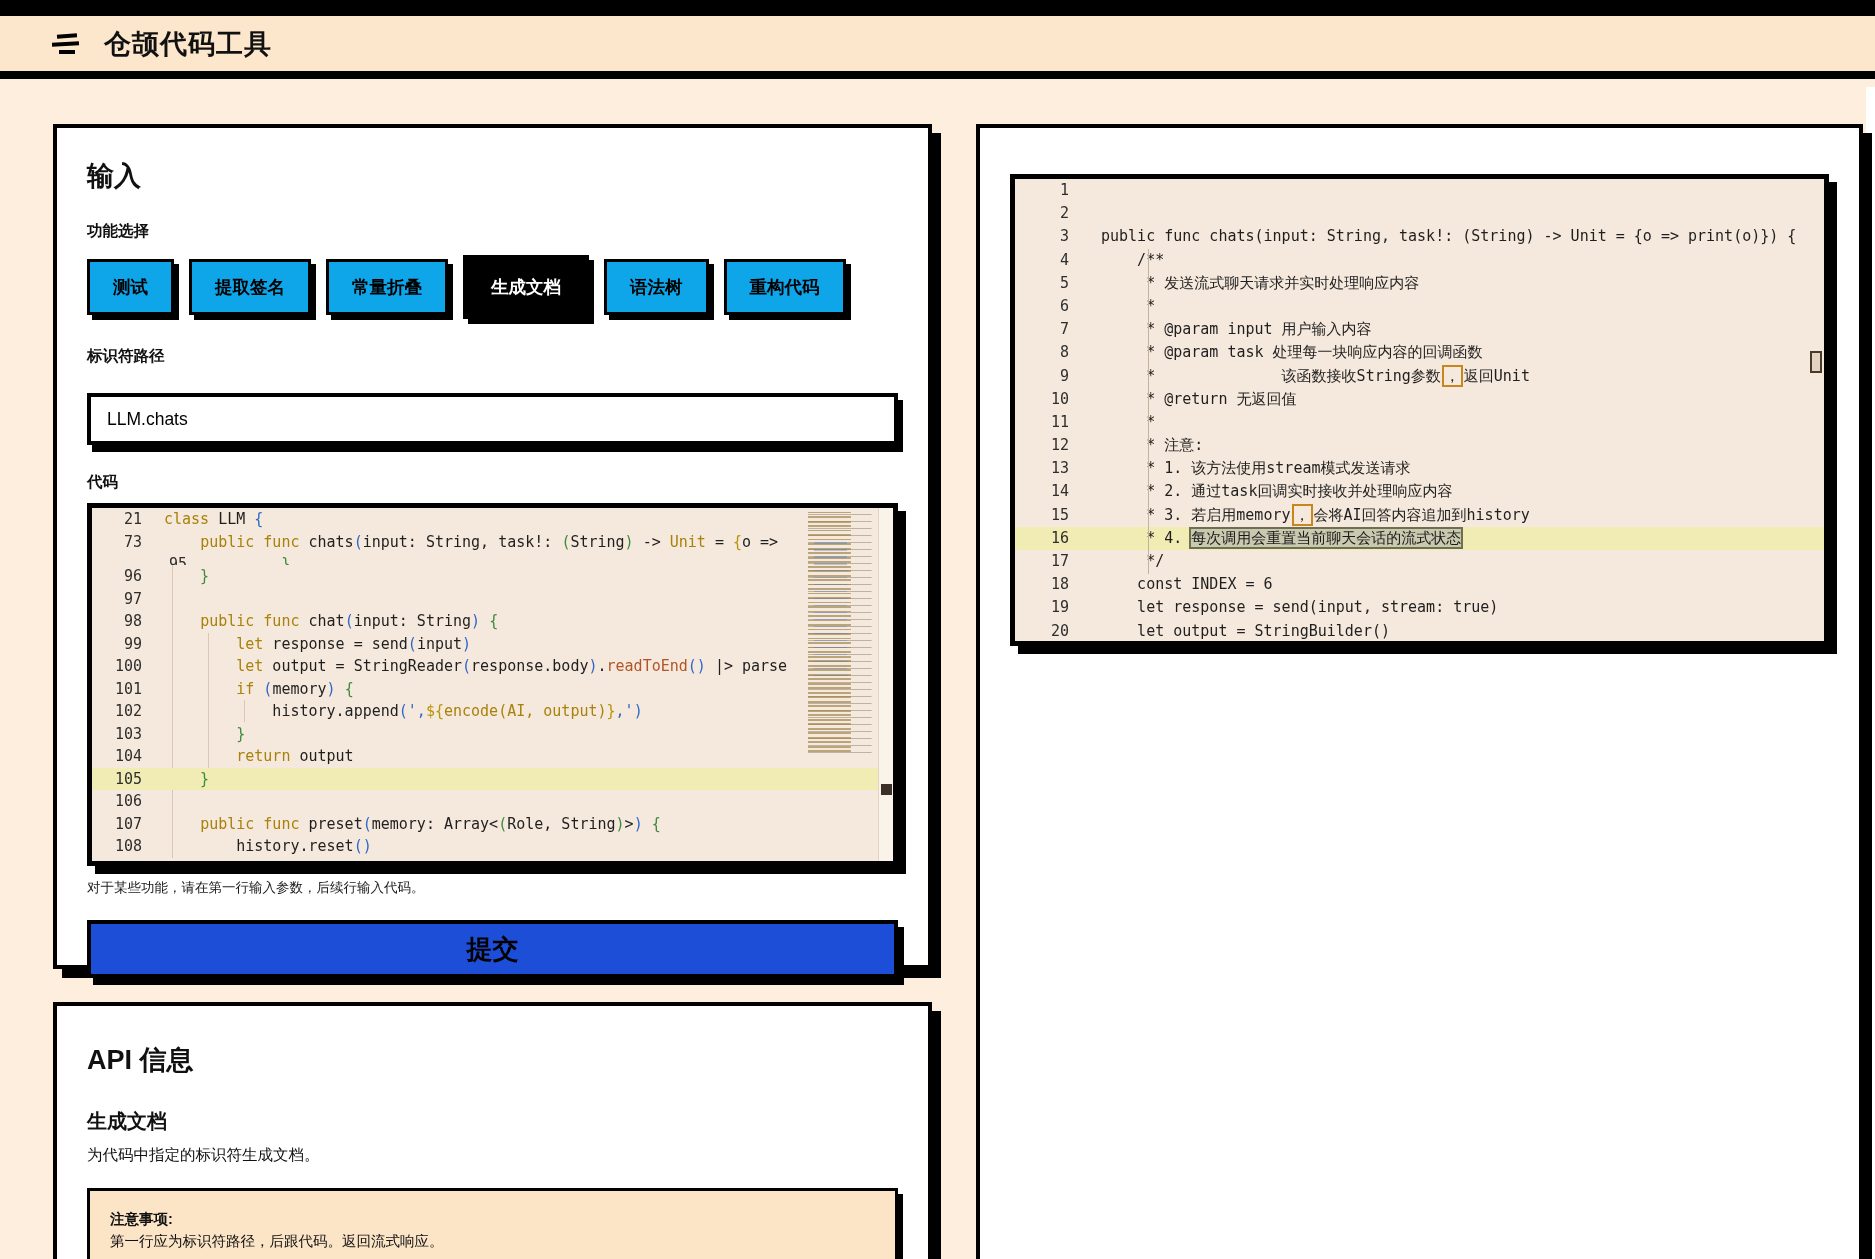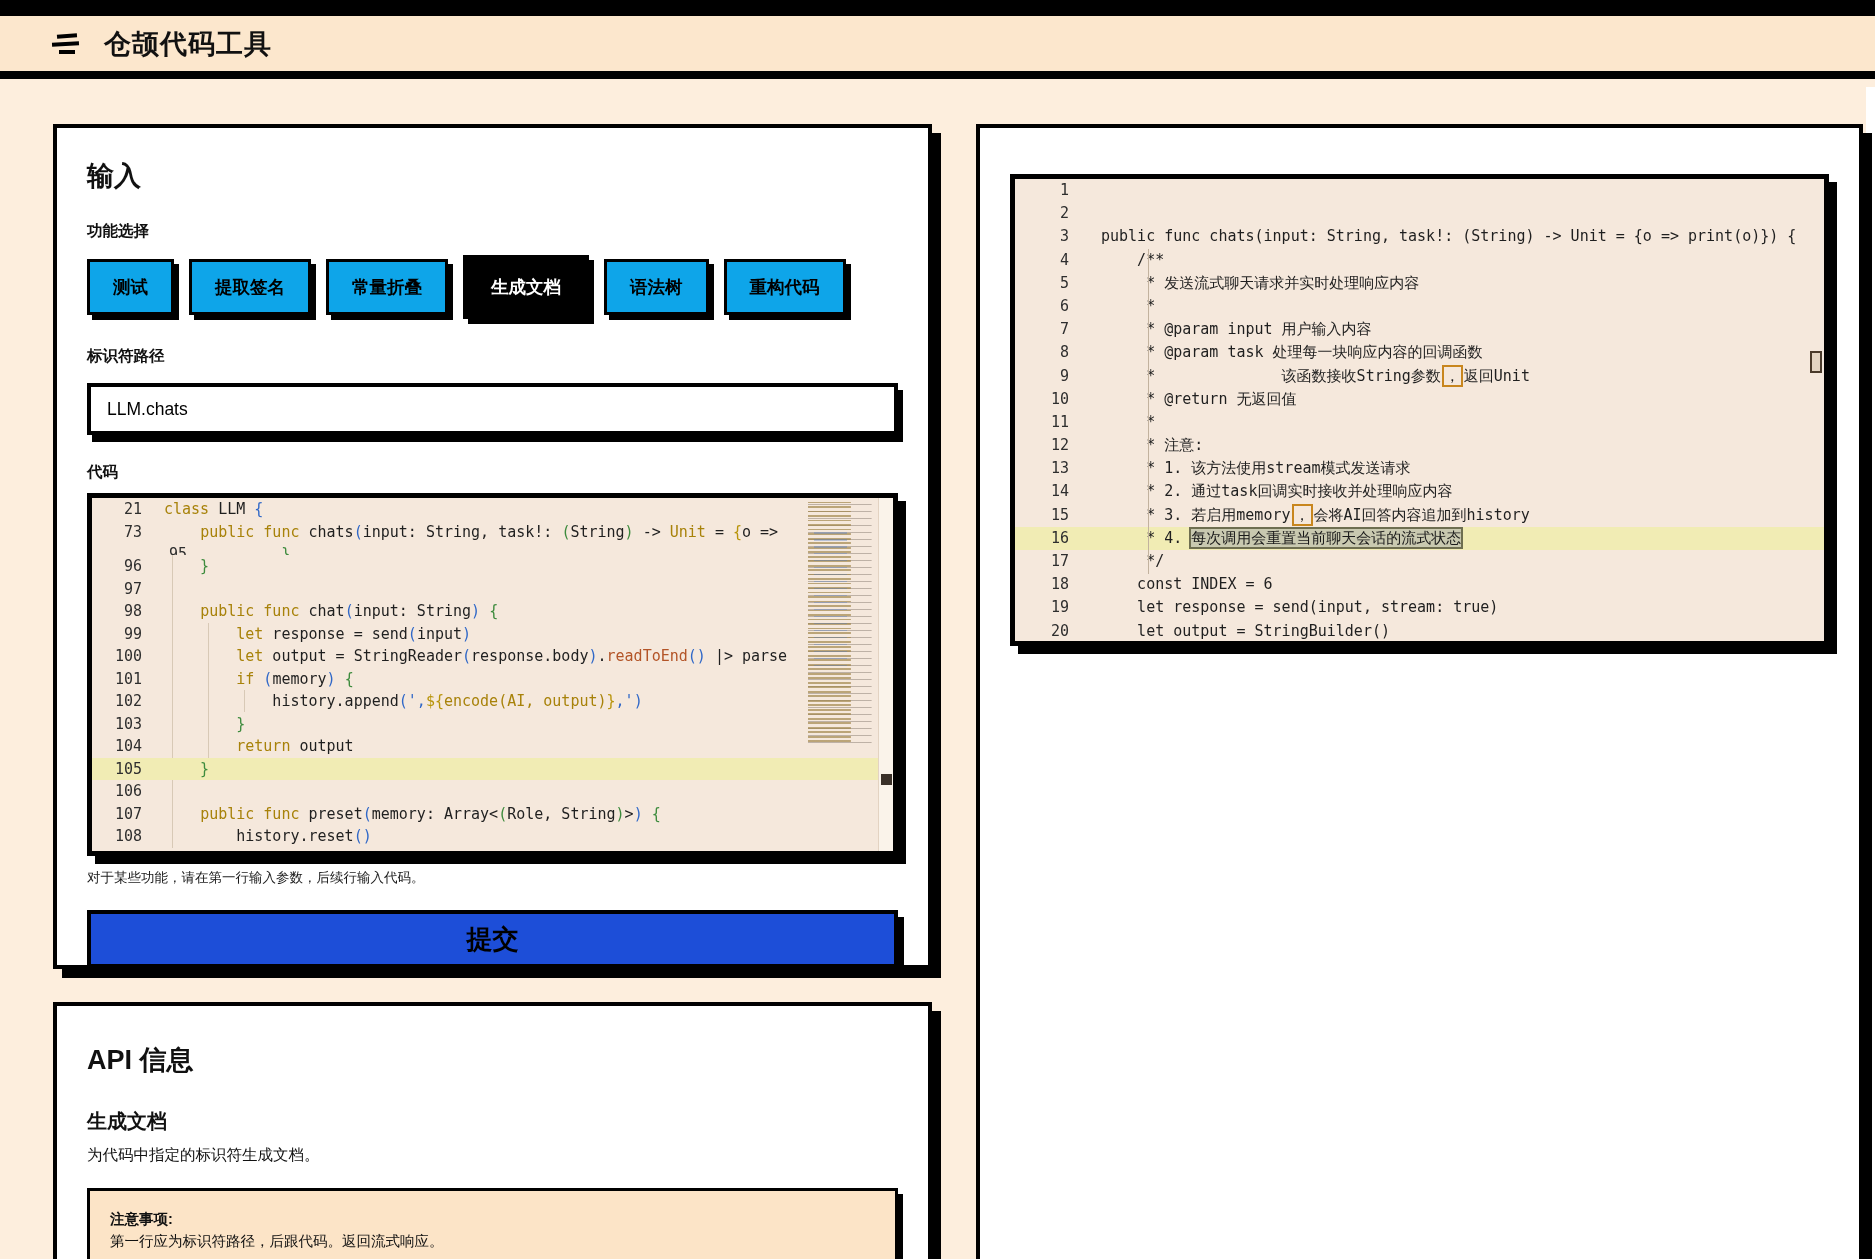--- a/index.html
+++ b/index.html
@@ -27,21 +27,21 @@
   h2.sec { font-size:27px; font-weight:bold; }
   .small-label { font-size:15.5px; font-weight:bold; margin-top:27px; }
 
   
   .fn-row { display:flex; gap:15px; margin-top:13px; align-items:center; }
   .fn-btn { background:#0ea5e9; border:3px solid #000; box-shadow:5px 5px 0 #000; padding:13px 23px;
             font-size:17.5px; font-weight:bold; font-family:inherit; cursor:pointer; white-space:nowrap; }
   .fn-btn.active { background:#000; color:#fff; padding:17px 25px; }
 
   
-  .id-input { margin-top:16px; width:100%; height:52px; border:4px solid #000; box-shadow:5px 7px 0 #000;
+  .id-input { margin-top:26px; width:100%; height:52px; border:4px solid #000; box-shadow:5px 7px 0 #000;
               font-size:17.5px; padding:0 16px; font-family:inherit; background:#fff; }
 
   
   .editor { margin-top:10px; position:relative; height:363px; border:5px solid #000; box-shadow:8px 8px 0 #000;
             background:#f5e8dc; overflow:hidden; font-family:"DejaVu Sans Mono",monospace; font-size:15px; }
   .ed-row { display:flex; height:22.5px; line-height:22.5px; position:relative; }
   .ed-row.clip-top { height:12px; overflow:hidden;padding-left:45px; }
   .ed-row.hl { background:#f1ecb4; }
   .ln { width:66px; text-align:right; padding-right:16px; color:#2e2e2e; flex:none; }
   .cd { white-space:pre; padding-left:6px; color:#1f1f1f; }

